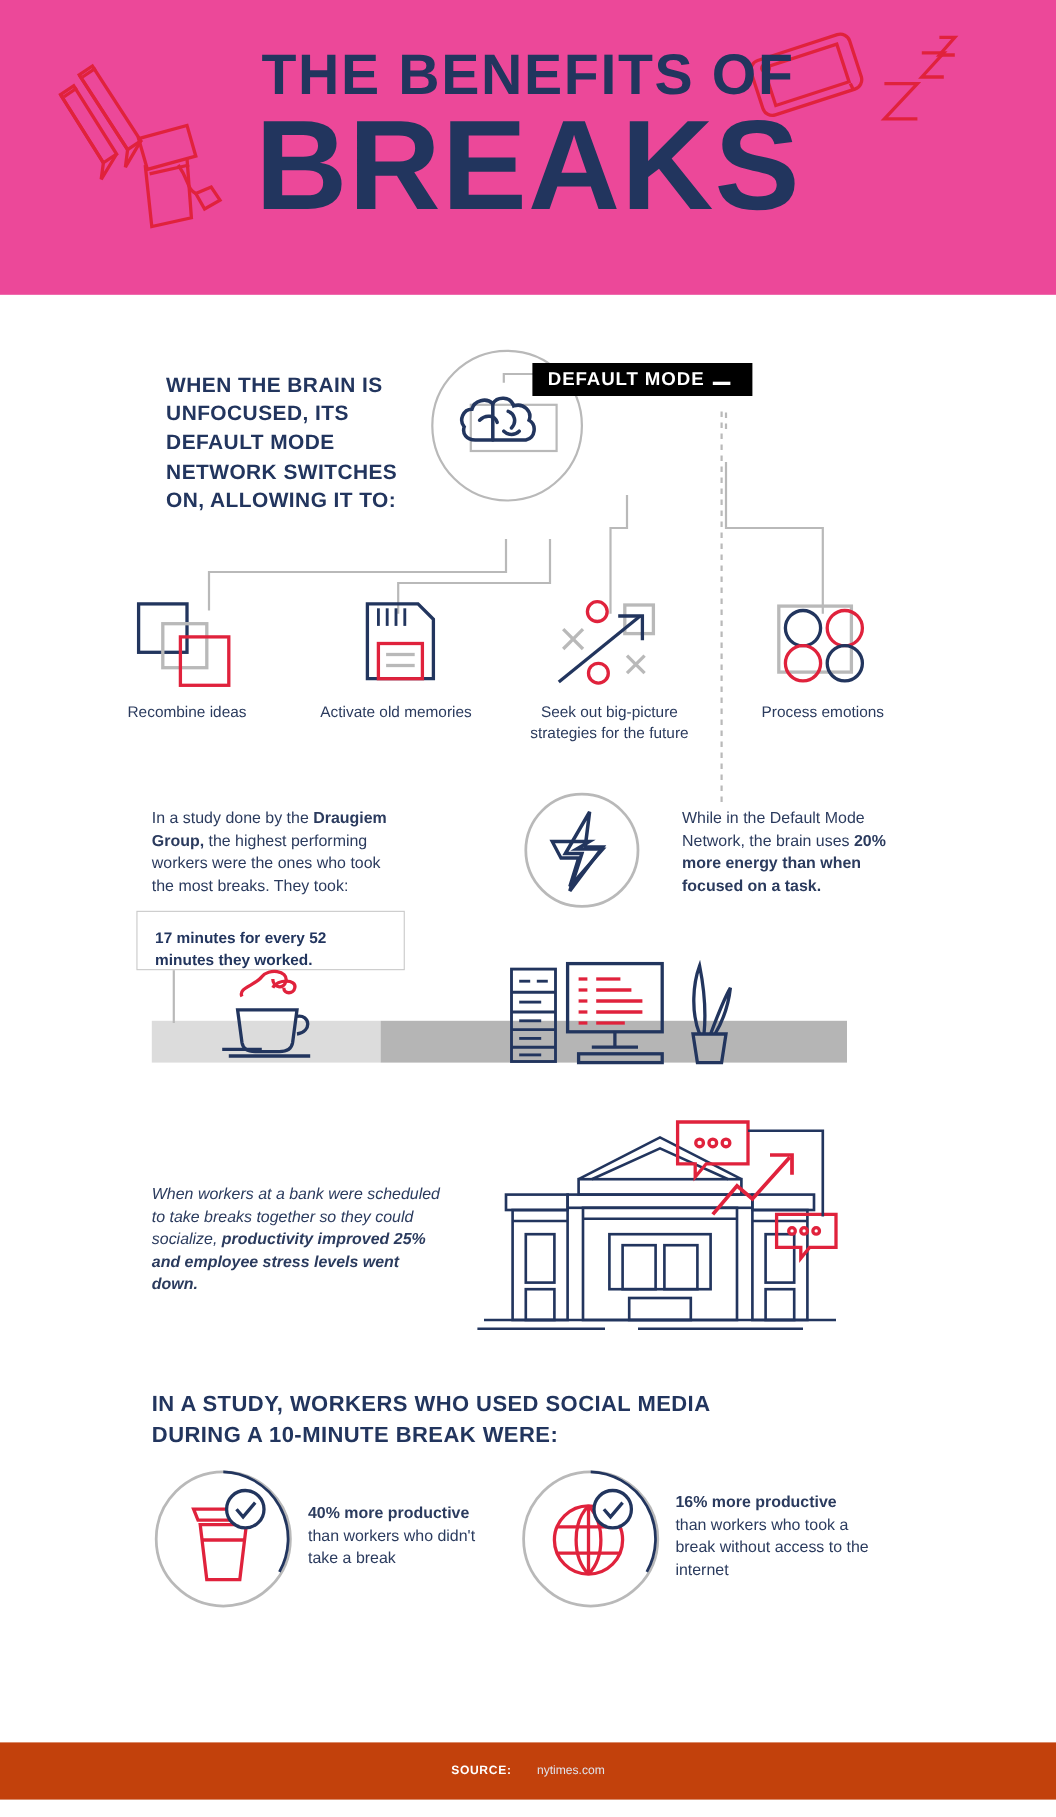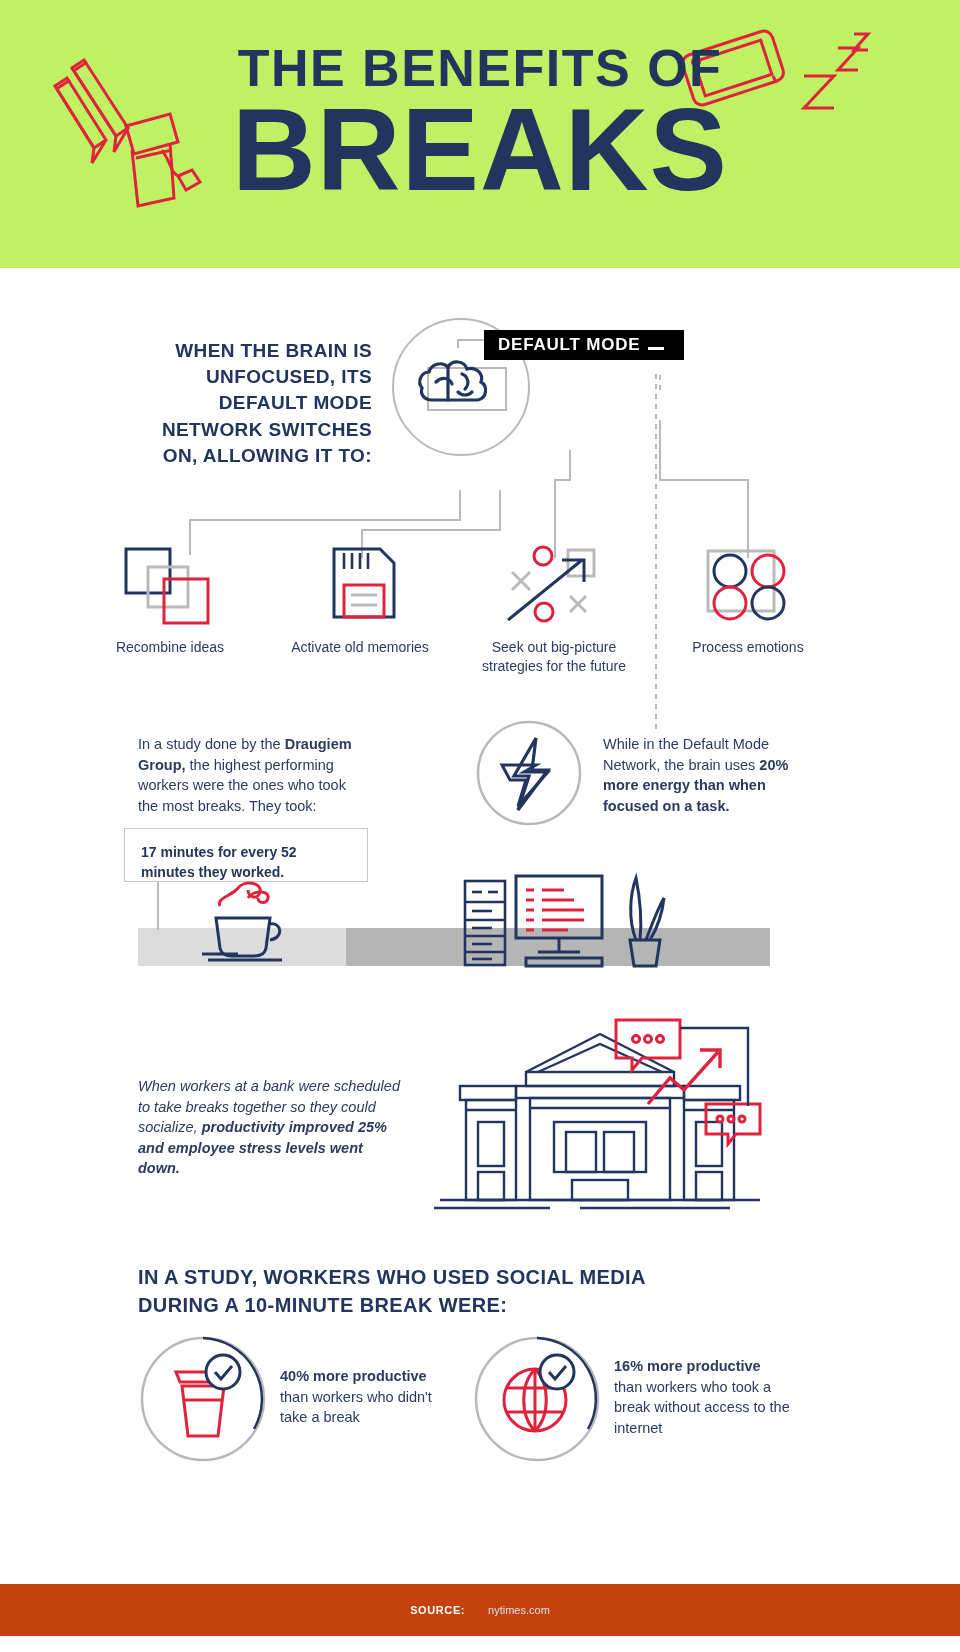--- a/index.html
+++ b/index.html
@@ -4,21 +4,21 @@
 <style>
   html,body{margin:0;padding:0;}
   body{
     width:960px;height:1652px;background:#ffffff;
     font-family:"Liberation Sans","DejaVu Sans",sans-serif;
     color:#22355e;overflow:hidden;position:relative;
   }
   .page{position:relative;width:960px;height:1652px;}
 
   
-  .header{position:absolute;left:0;top:0;width:960px;height:268px;background:#bef264;}
+  .header{position:absolute;left:0;top:0;width:960px;height:268px;background:#ec4899;}
   .title-line1{
     position:absolute;left:0;top:42px;width:960px;text-align:center;
     font-size:52px;font-weight:bold;letter-spacing:1.5px;color:#22355e;
     font-family:"Liberation Sans",sans-serif;line-height:1;
   }
   .title-line2{
     position:absolute;left:0;top:92px;width:960px;text-align:center;
     font-size:116px;font-weight:bold;letter-spacing:1px;color:#22355e;
     font-family:"Liberation Sans",sans-serif;line-height:1;
   }
@@ -104,21 +104,21 @@
         <path d="M4 44 L34 44 L4 76 L34 76"></path>
         <path d="M38 16 L58 16 L38 38 L58 38"></path>
         <path d="M54 2 L68 2 L54 18 L68 18"></path>
       </g>
     </svg>
 
     <div class="title-line1">THE BENEFITS OF</div>
     <div class="title-line2">BREAKS</div>
   </div>
 
-  <div class="abs sec-head" style="left:122px;top:338px;width:250px;text-align:right;">WHEN THE BRAIN IS UNFOCUSED, ITS DEFAULT MODE NETWORK SWITCHES ON, ALLOWING IT TO:</div>
+  <div class="abs sec-head" style="left:151px;top:338px;width:250px;">WHEN THE BRAIN IS UNFOCUSED, ITS DEFAULT MODE NETWORK SWITCHES ON, ALLOWING IT TO:</div>
 
   <svg class="abs" style="left:386px;top:312px;" width="150" height="150" viewBox="0 0 150 150">
     <circle cx="75" cy="75" r="68" fill="none" stroke="#b9b9b9" stroke-width="2"></circle>
     <rect x="42" y="56" width="78" height="42" fill="none" stroke="#b9b9b9" stroke-width="2"></rect>
     <g fill="none" stroke="#22355e" stroke-width="3.2" stroke-linecap="round">
       <path d="M46 88 C38 88 34 82 36 76 C31 70 35 60 43 60 C45 52 56 49 62 55
                C66 48 78 48 81 57 C90 54 98 62 95 70 C102 74 101 86 92 88 Z"></path>
       <path d="M62 55 L62 88"></path>
       <path d="M50 70 C56 64 64 66 66 72"></path>
       <path d="M76 62 C82 64 84 72 79 77"></path>
@@ -197,21 +197,21 @@
   <div class="abs body-txt" style="left:138px;top:734px;width:230px;">
     <span>In a study done by the </span><b>Draugiem Group,</b><span> the highest performing workers were the ones who took the most breaks. They took:</span>
   </div>
 
   <svg class="abs" style="left:474px;top:718px;" width="110" height="110" viewBox="0 0 110 110">
     <circle cx="55" cy="55" r="51" fill="none" stroke="#b9b9b9" stroke-width="2.5"></circle>
     <path d="M28 55 L62 55 C62 55 50 62 50 62 L74 62 L44 96 L52 70 L36 70 Z" fill="none" stroke="#22355e" stroke-width="3" transform="translate(0,-8)"></path>
     <path d="M62 20 L40 58 L55 58 L44 92 L74 52 L58 52 Z" fill="none" stroke="#22355e" stroke-width="3.2" stroke-linejoin="miter"></path>
   </svg>
 
-  <div class="abs body-txt" style="left:603px;top:734px;width:190px;">
+  <div class="abs body-txt" style="left:620px;top:734px;width:190px;">
     <span>While in the Default Mode Network, the brain uses </span><b>20% more energy than when focused on a task.</b>
   </div>
 
   <div class="callout" style="left:124px;top:828px;width:244px;height:54px;">17 minutes for every 52 minutes they worked.</div>
 
   <div class="floor-light" style="left:138px;top:928px;width:208px;height:38px;"></div>
   <div class="floor-dark" style="left:346px;top:928px;width:424px;height:38px;"></div>
 
   <svg class="abs" style="left:155px;top:882px;" width="20" height="48" viewBox="0 0 20 48">
     <path d="M3 0 L3 48" fill="none" stroke="#b9b9b9" stroke-width="2"></path>

